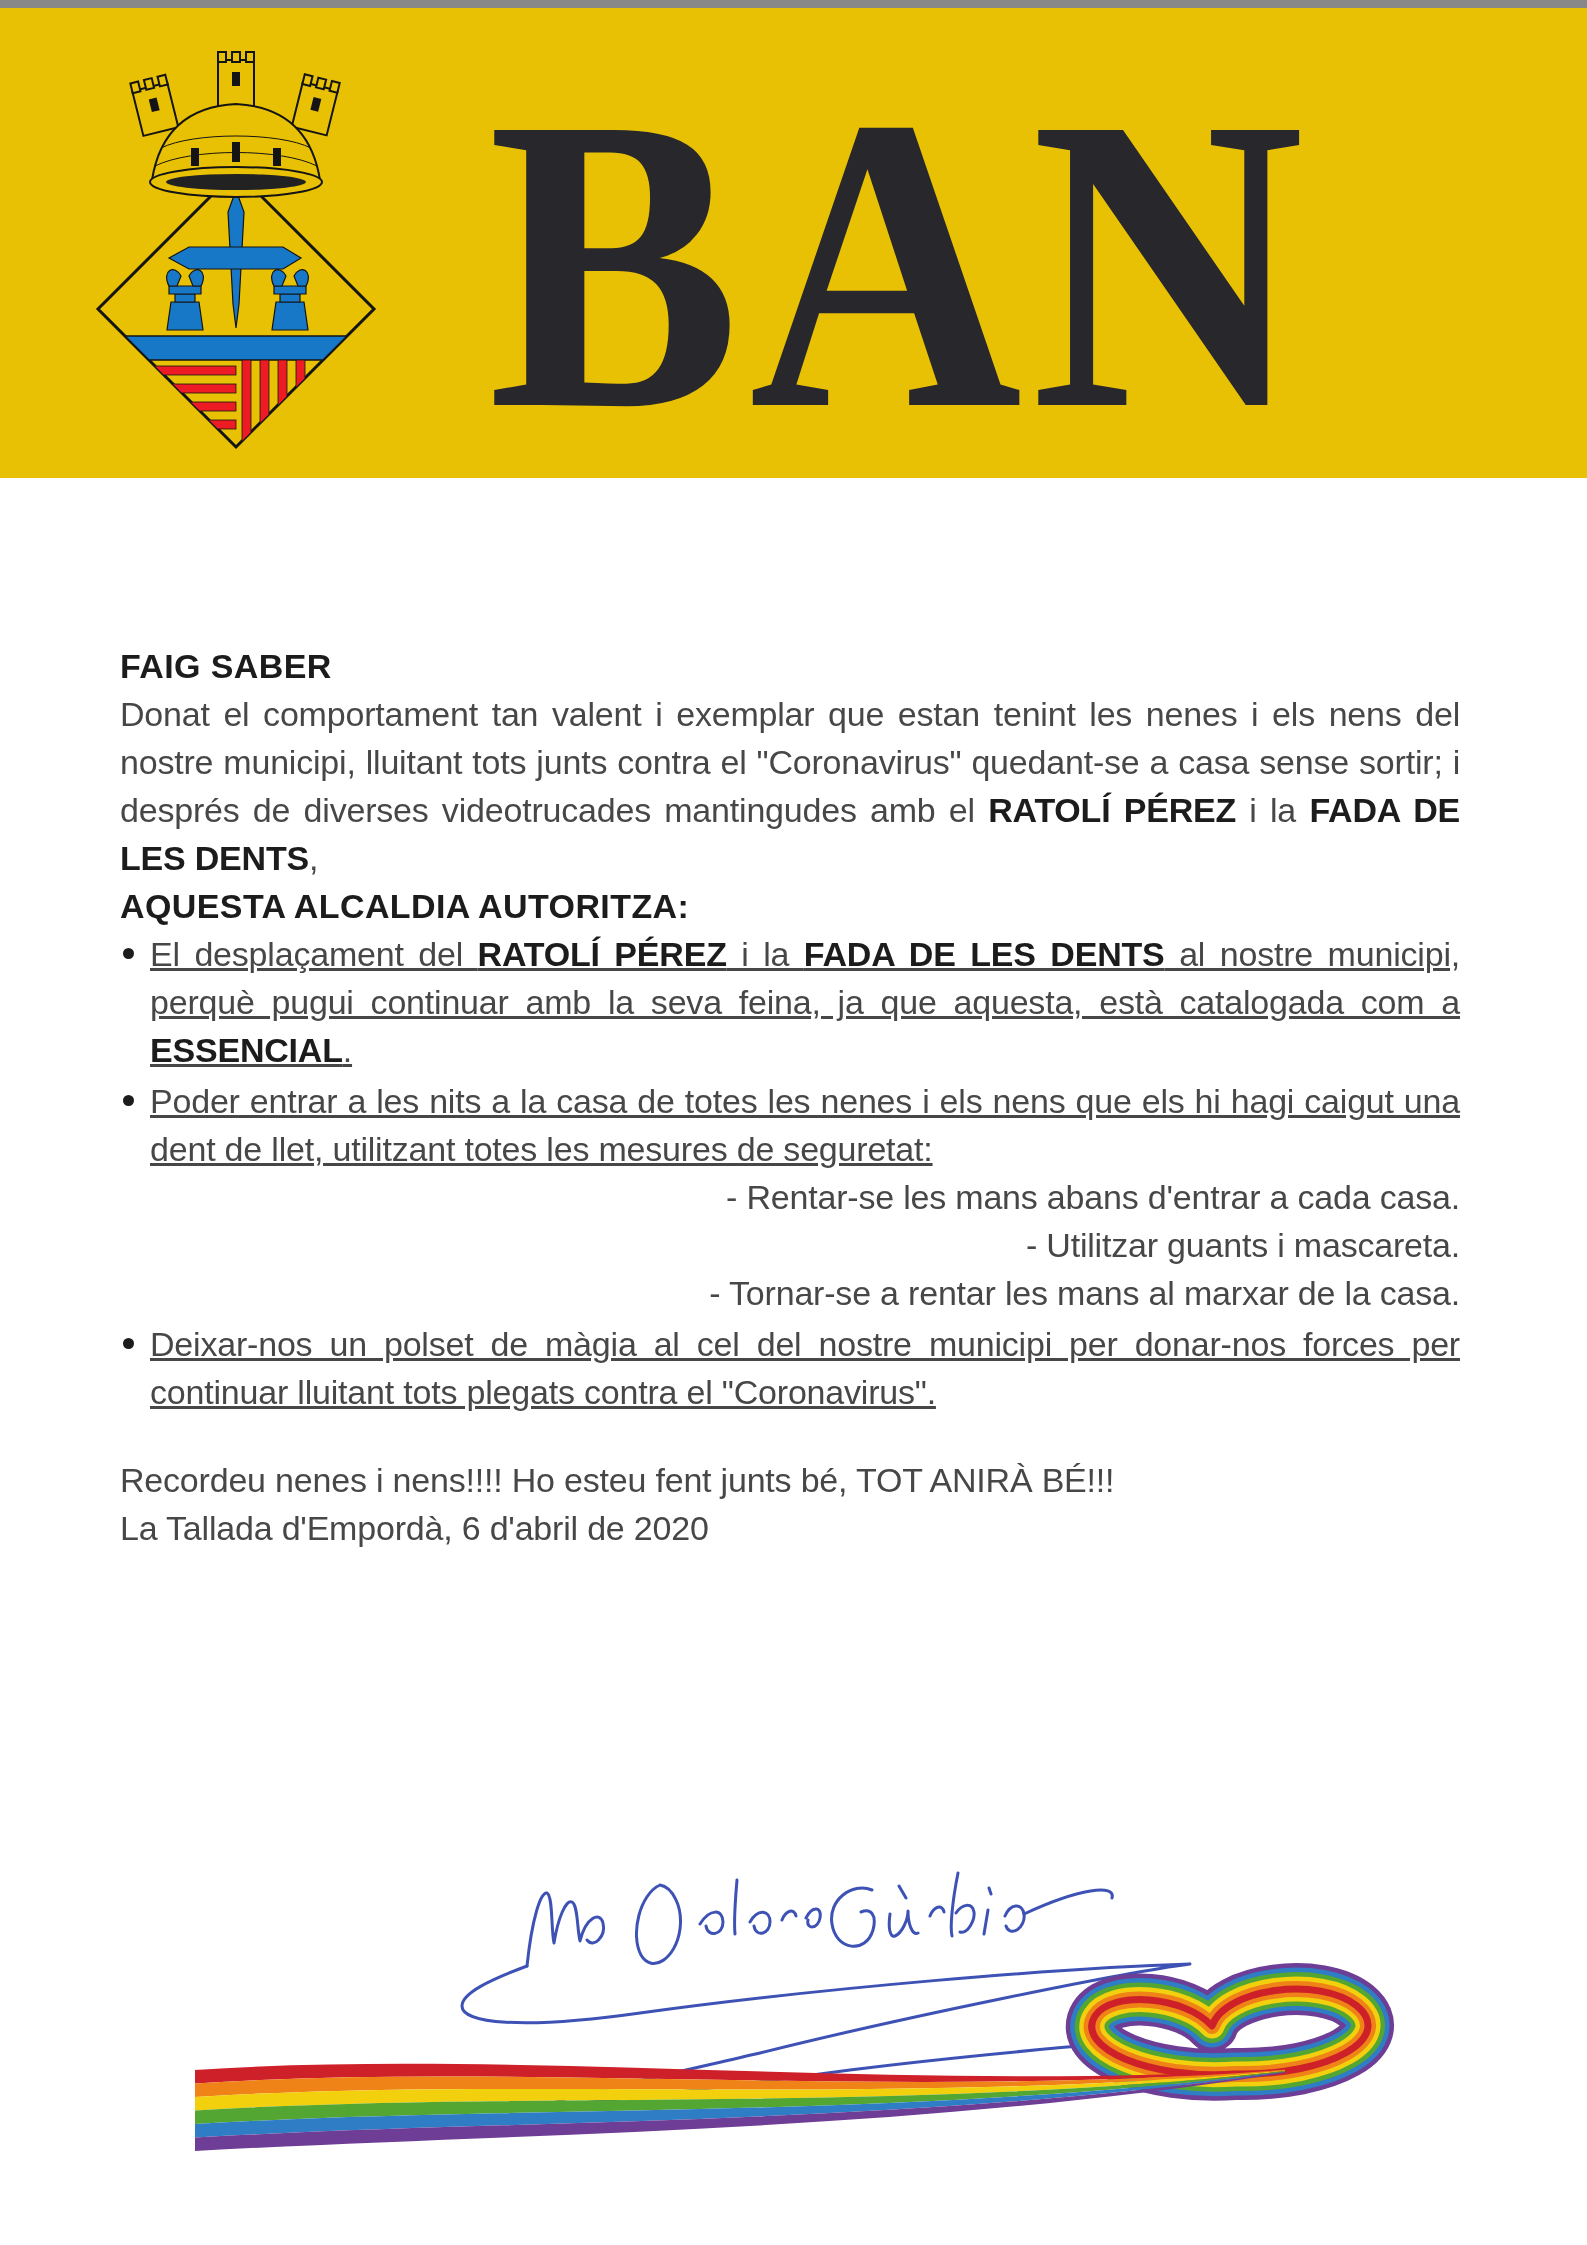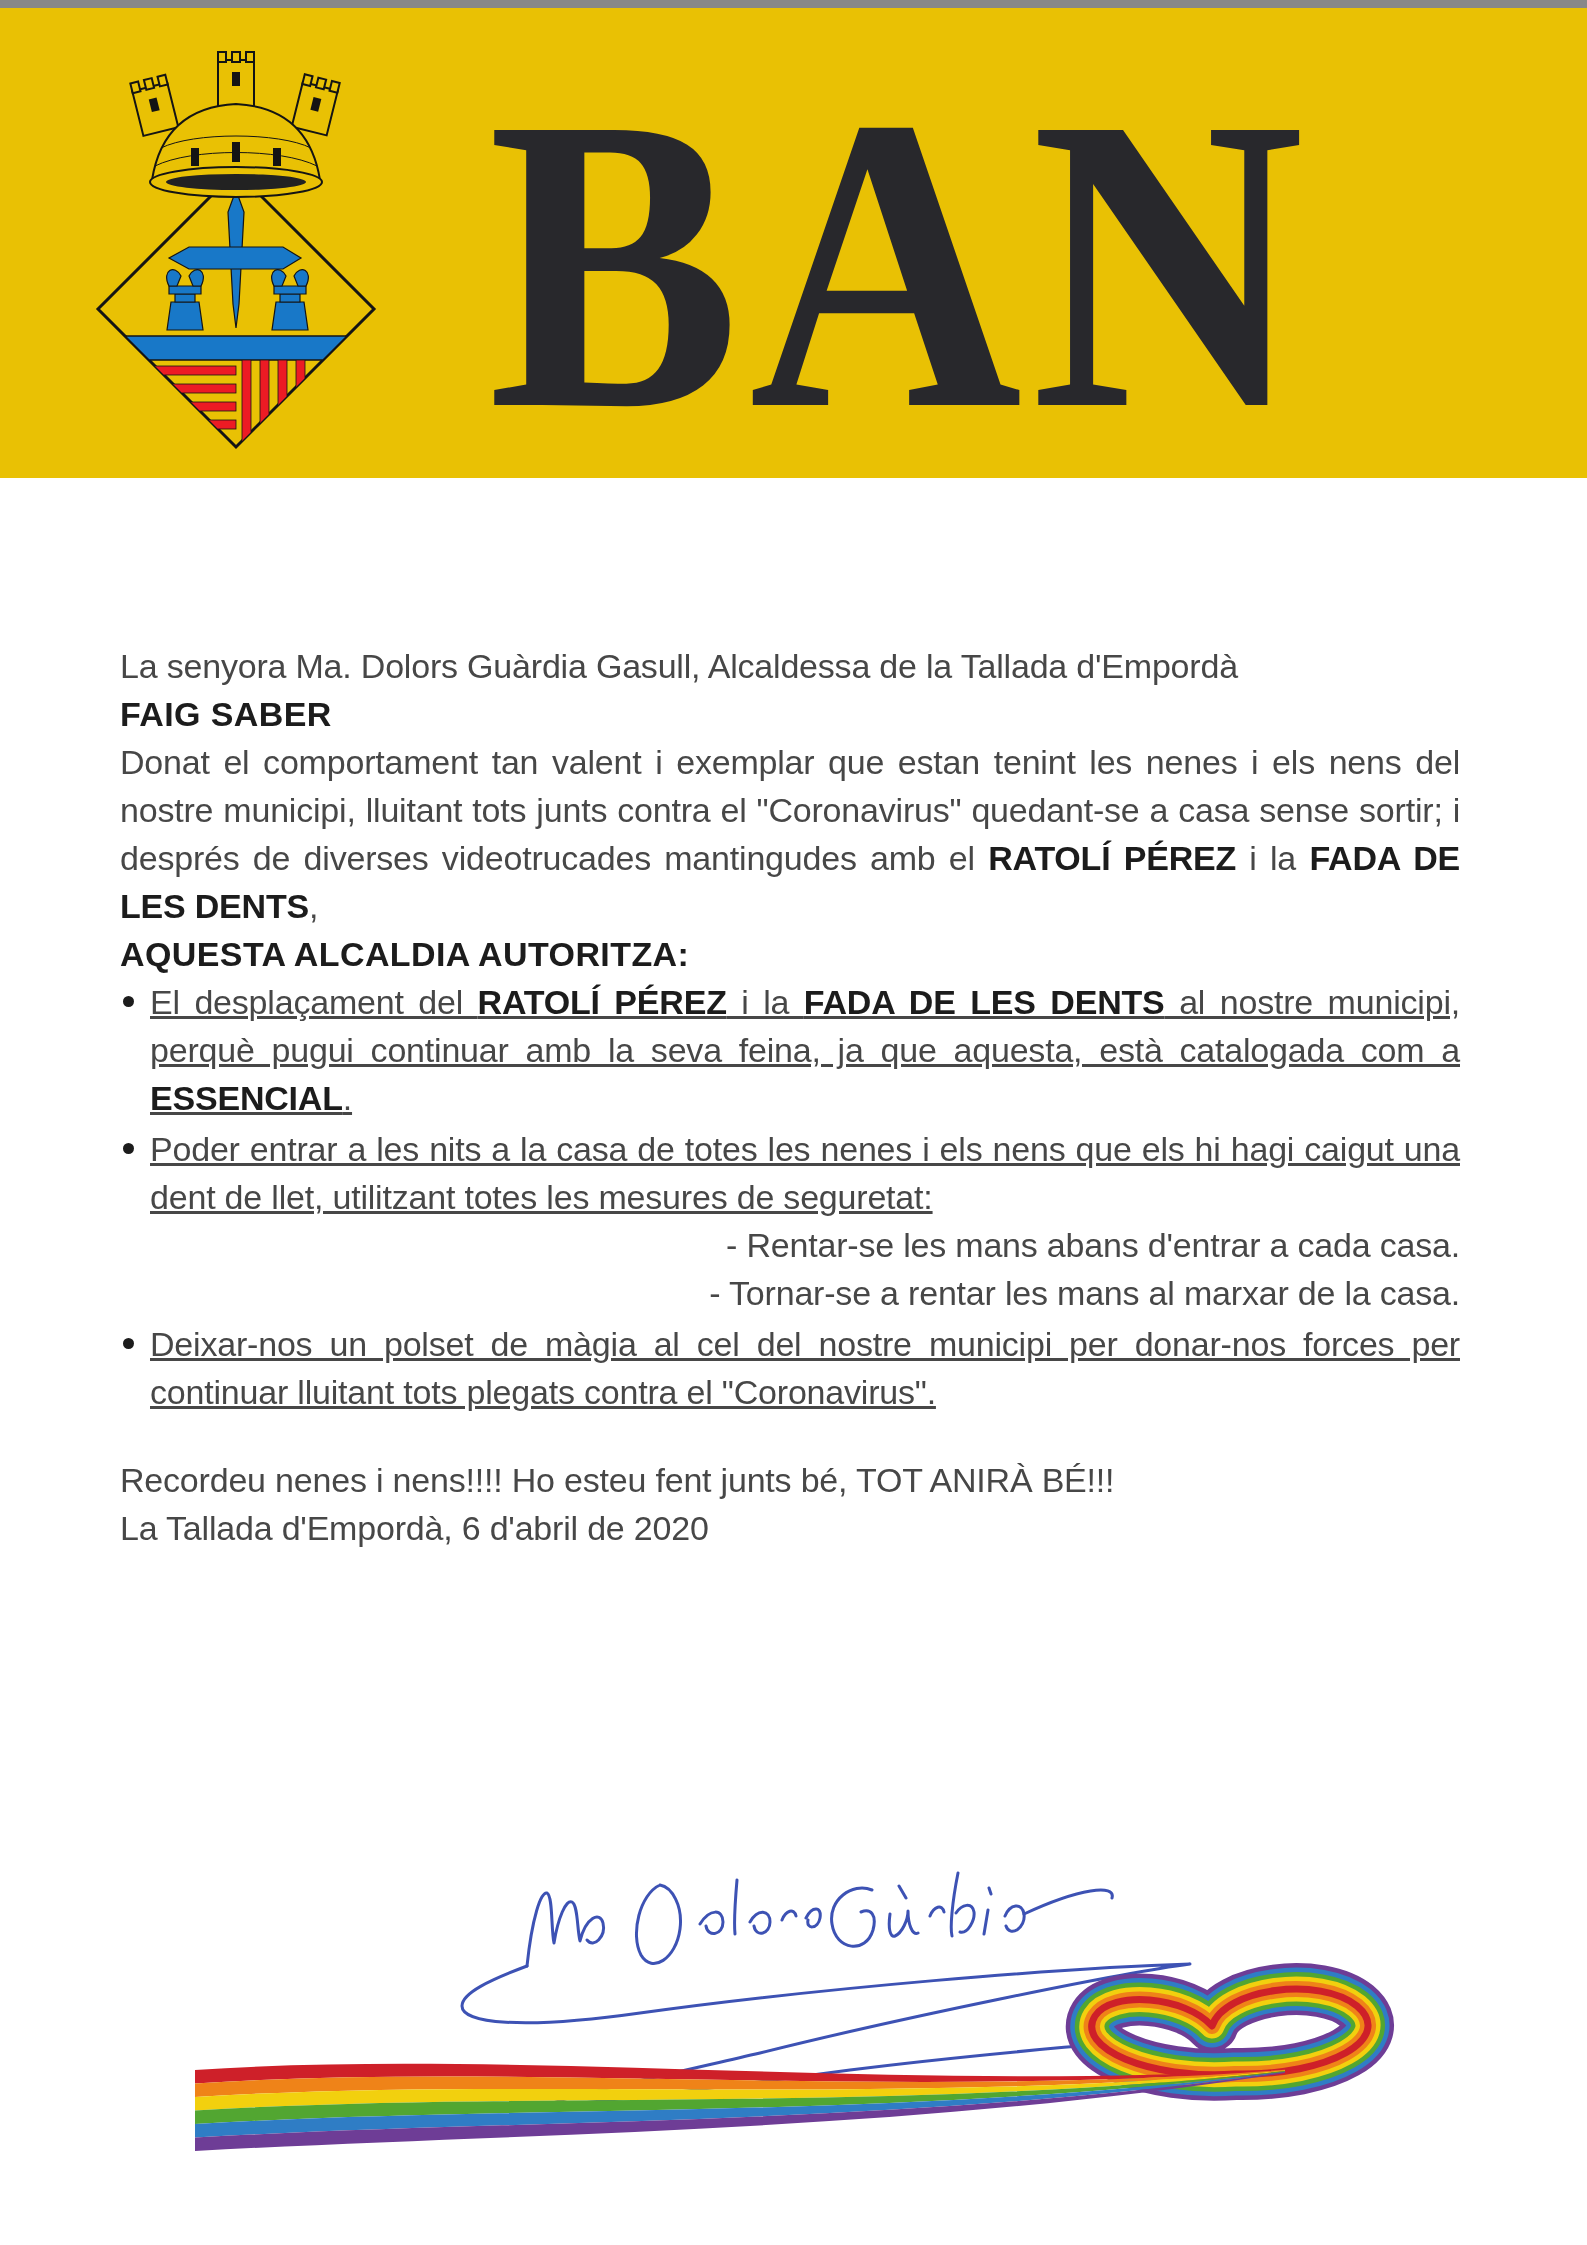--- a/index.html
+++ b/index.html
@@ -106,34 +106,34 @@
         <rect x="188" y="112" width="8" height="18" fill="#141414"></rect>
         <ellipse cx="151" cy="146" rx="86" ry="15" style="fill:var(--banner-yellow)" stroke="#141414" stroke-width="2"></ellipse>
         <ellipse cx="151" cy="146" rx="70" ry="8" fill="#222222"></ellipse>
       </g>
     </svg>
 
     <div class="ban-title">BAN</div>
   </div>
 
   <div class="content">
-    <p class="intro">La senyora Ma. Dolors Guàrdia Gasull, Alcaldessa de la Tallada d'Empordà</p>
 
     <h2 class="hd hd1">FAIG SABER</h2>
 
     <p class="para1"><span>Donat el comportament tan valent i exemplar que estan tenint les nenes i els nens del nostre municipi, lluitant tots junts contra el "Coronavirus" quedant-se a casa sense sortir; i després de diverses videotrucades mantingudes amb el </span><b>RATOLÍ PÉREZ</b><span> i la </span><b>FADA DE LES DENTS</b><span>,</span></p>
 
     <h2 class="hd hd2">AQUESTA ALCALDIA AUTORITZA:</h2>
 
     <ul class="blist">
       <li class="jt"><span class="dot"></span><span>El desplaçament del </span><b>RATOLÍ PÉREZ</b><span> i la </span><b>FADA DE LES DENTS</b><span> al nostre municipi, perquè pugui continuar amb la seva feina, ja que aquesta, està catalogada com a </span><b>ESSENCIAL</b><span>.</span></li>
       <li>
           <span class="dot"></span>
           <div class="jt">Poder entrar a les nits a la casa de totes les nenes i els nens que els hi hagi caigut una dent de llet, utilitzant totes les mesures de seguretat:</div>
           <div class="sub">- Rentar-se les mans abans d'entrar a cada casa.</div>
+          <div class="sub">- Utilitzar guants i mascareta.</div>
           <div class="sub">- Tornar-se a rentar les mans al marxar de la casa.</div>
         </li>
       <li class="jt"><span class="dot"></span><span>Deixar-nos un polset de màgia al cel del nostre municipi per donar-nos forces per continuar lluitant tots plegats contra el "Coronavirus".</span></li>
     </ul>
 
     <p class="reminder">Recordeu nenes i nens!!!! Ho esteu fent junts bé, TOT ANIRÀ BÉ!!!</p>
 
     <p class="dateline">La Tallada d'Empordà, 6 d'abril de 2020</p>
   </div>
 

